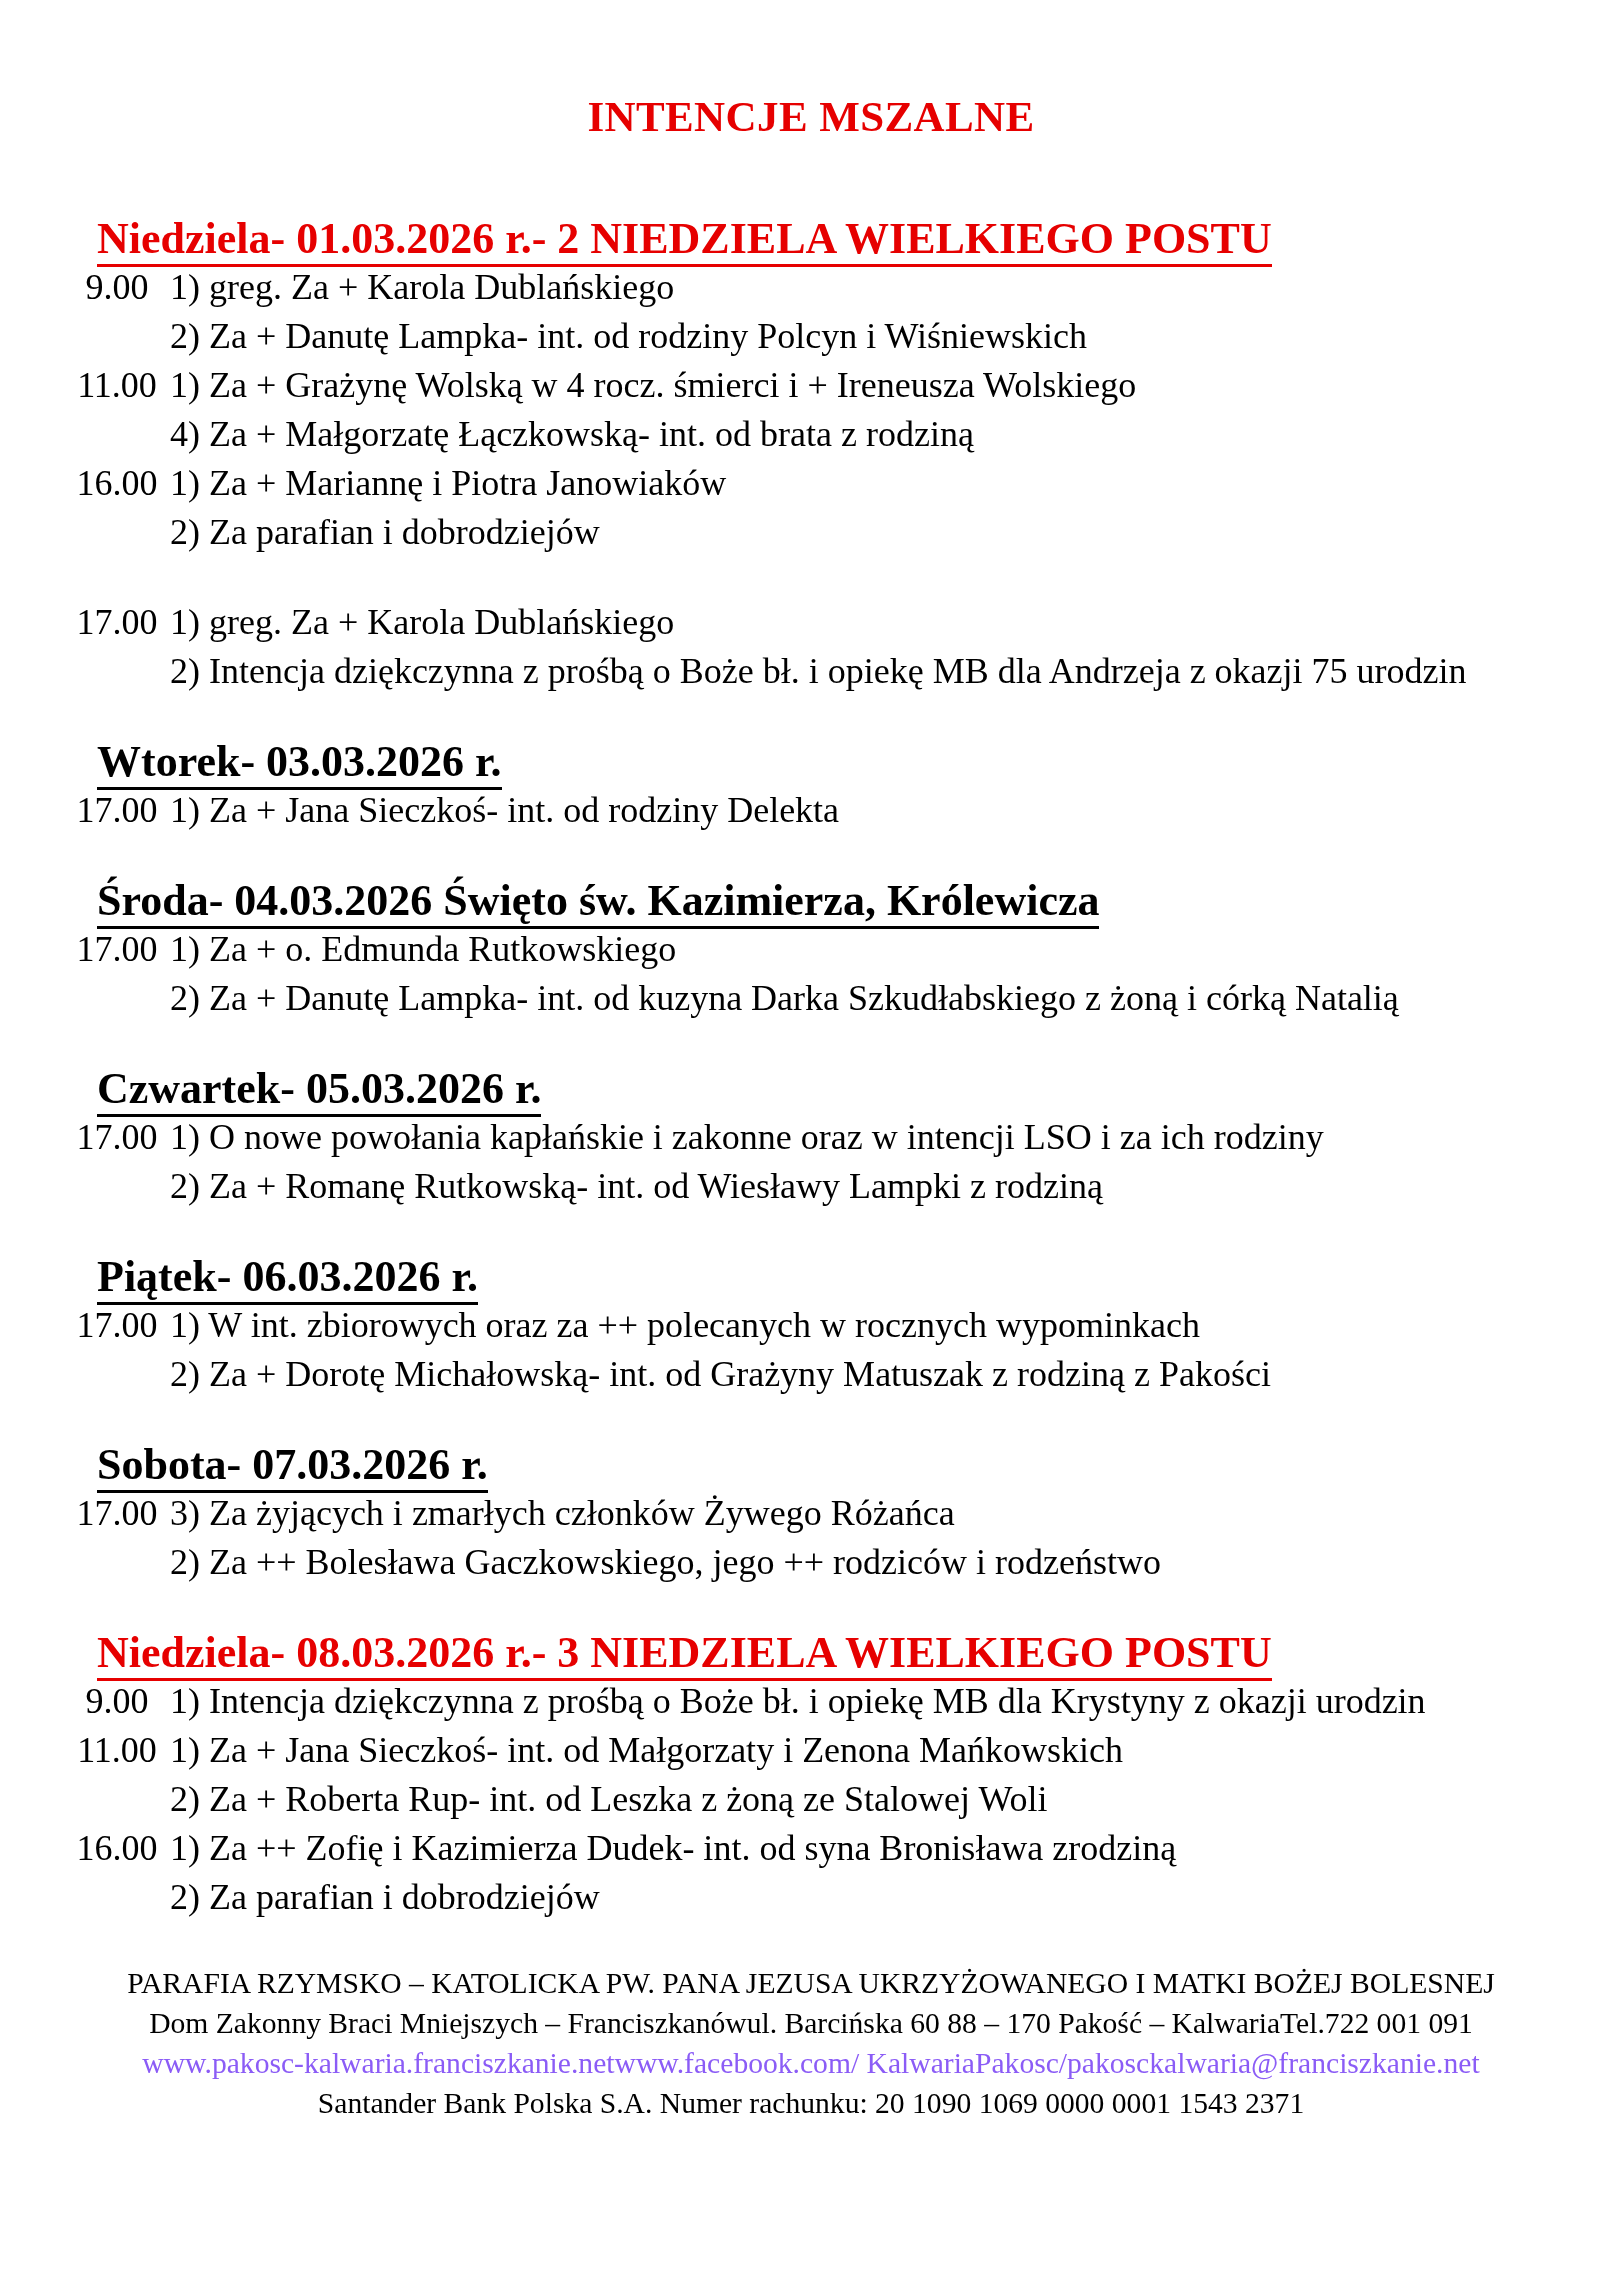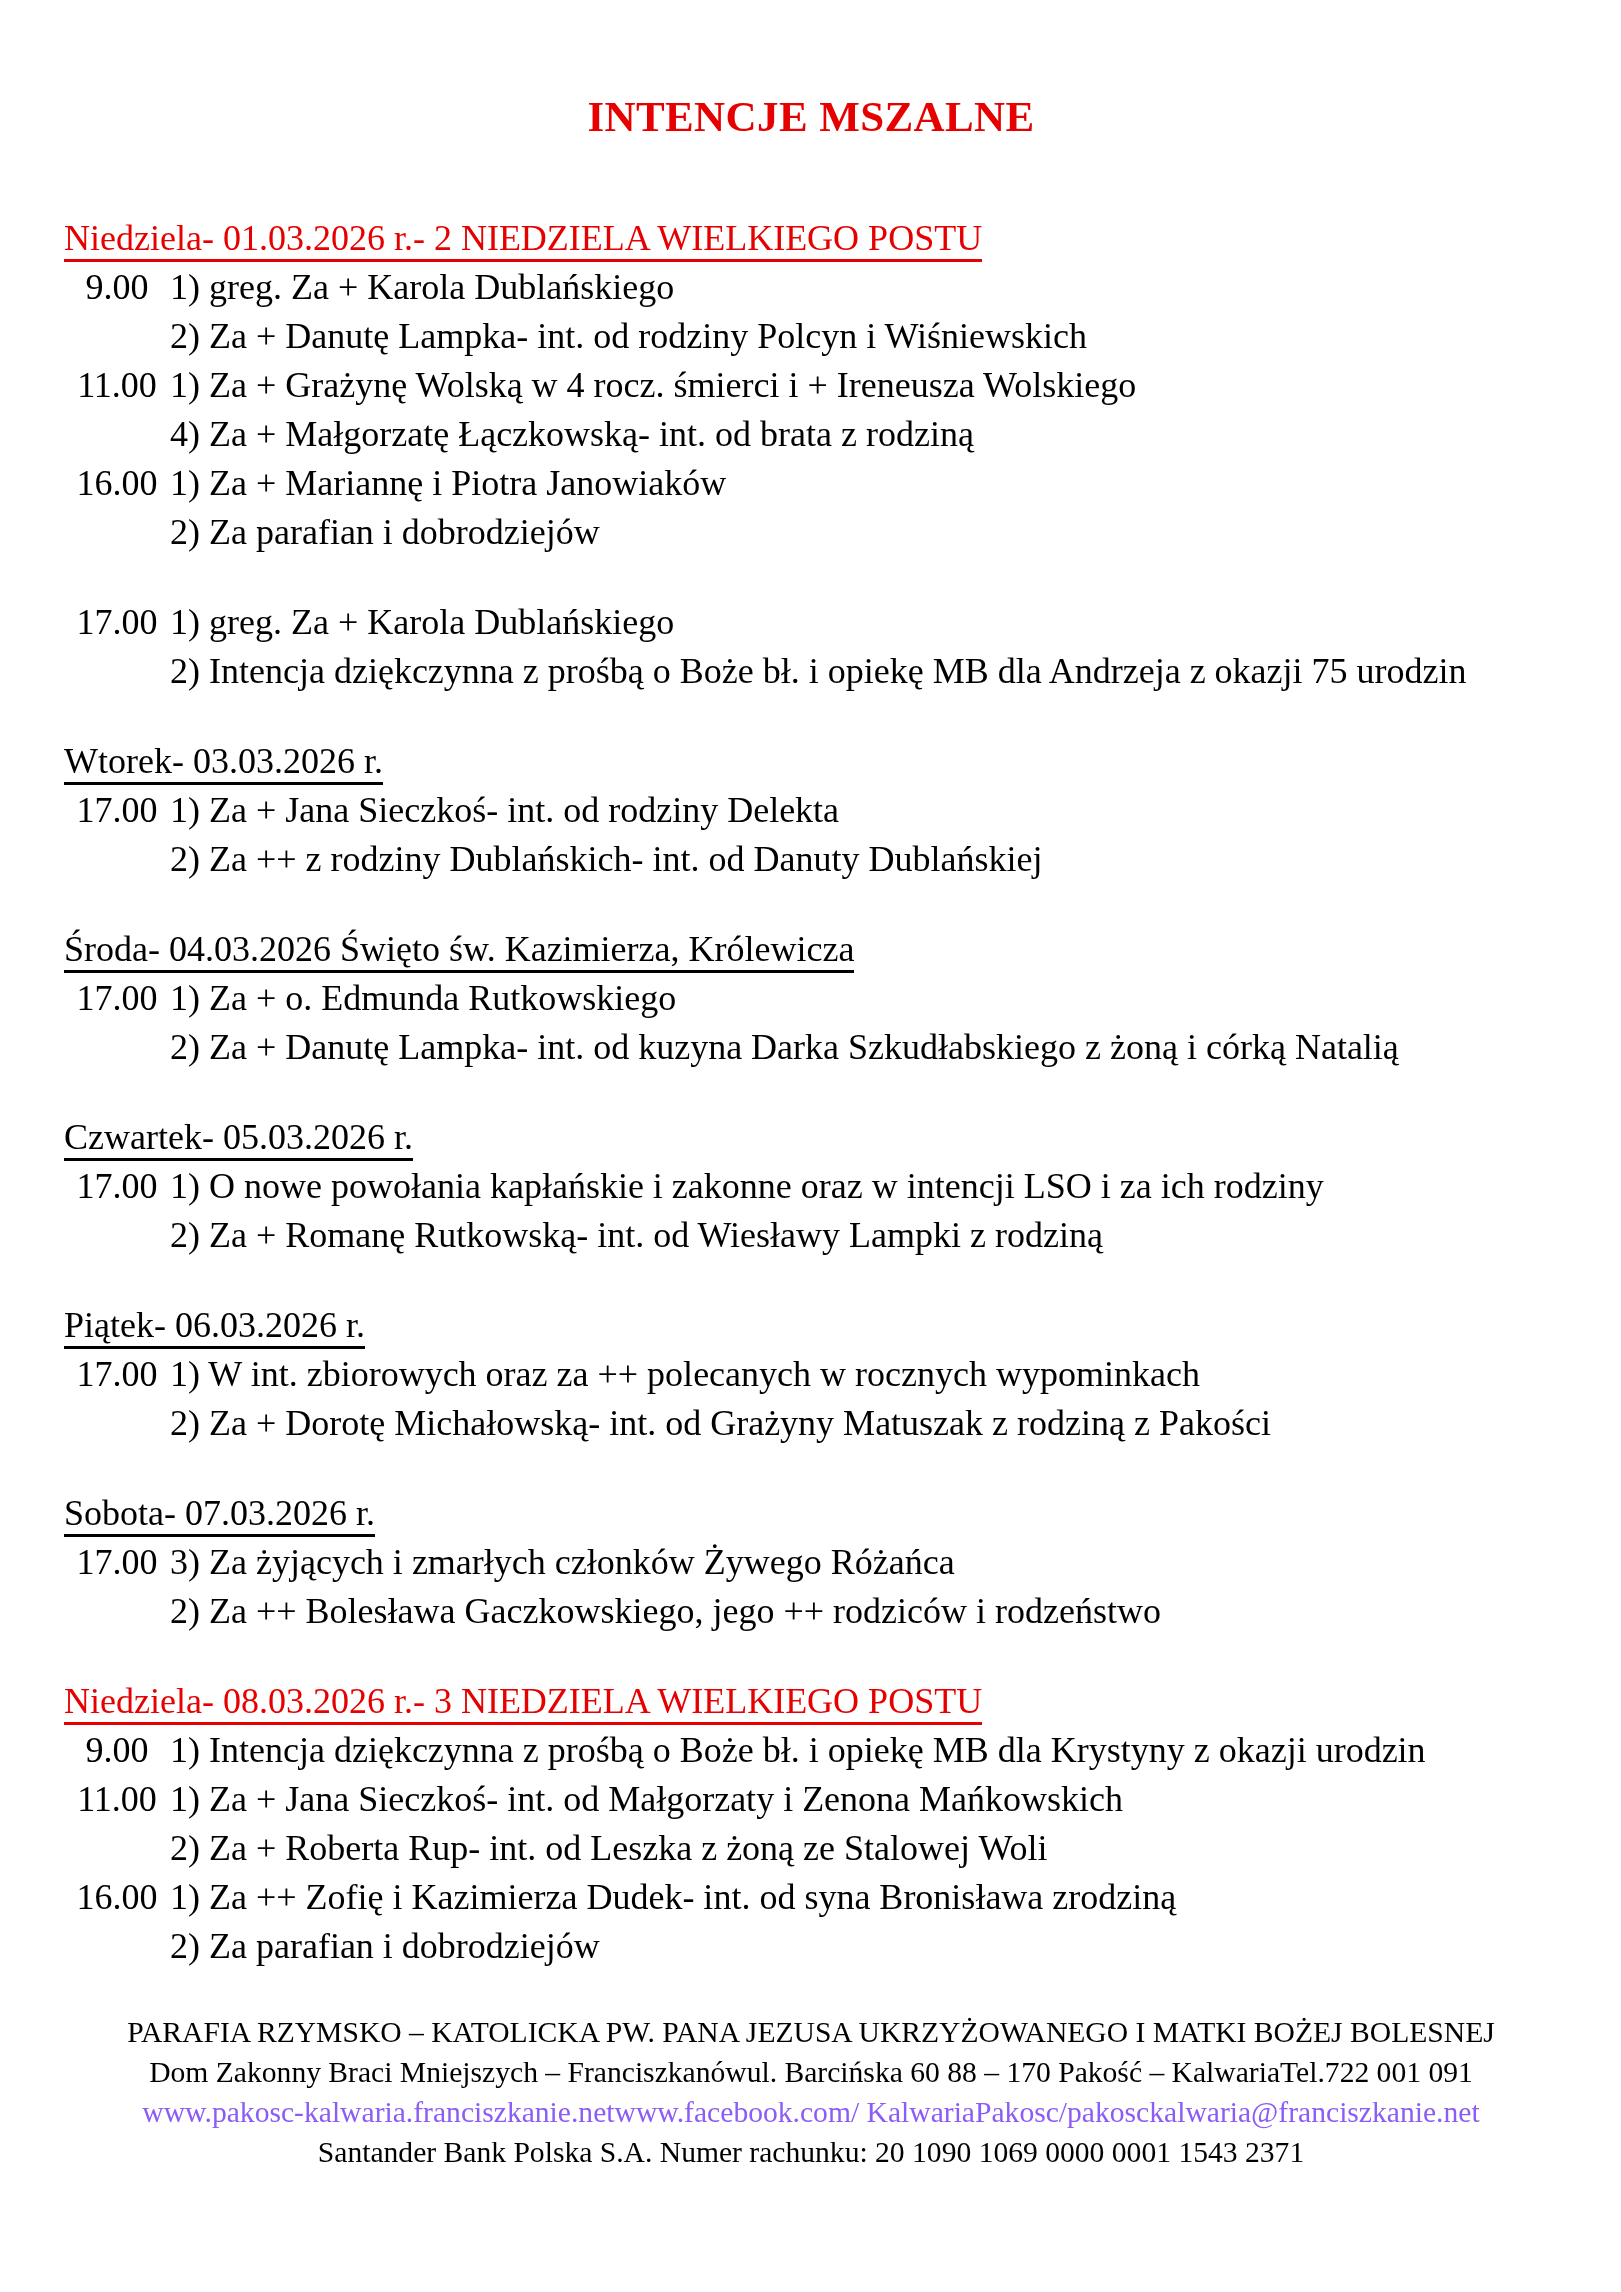--- a/index.html
+++ b/index.html
@@ -26,24 +26,25 @@
     line-height: 54px;
     font-weight: bold;
     color: #e60000;
     margin: 0 0 70px 0;
     letter-spacing: 0.4px;
   }
   .section {
     margin: 0 0 41px 0;
   }
   .sec-head {
-    font-size: 36px;
+    font-size: 44px;
     line-height: 49px;
-    font-weight: normal;
+    font-weight: bold;
     white-space: nowrap;
+    margin-left: 33px;
   }
   .sec-head .u {
     border-bottom: 3.6px solid #000000;
     padding-bottom: 0.9px;
   }
   .sec-head.red {
     color: #e60000;
   }
   .sec-head.red .u {
     border-bottom-color: #e60000;
@@ -116,24 +117,20 @@
       <span class="txt">2) Intencja dziękczynna z prośbą o Boże bł. i opiekę MB dla Andrzeja z okazji 75 urodzin</span>
     </div>
   </div>
 
   <div class="section">
     <div class="sec-head"><span class="u">Wtorek- 03.03.2026 r.</span></div>
     <div class="row">
       <span class="time">17.00</span>
       <span class="txt">1) Za + Jana Sieczkoś- int. od rodziny Delekta</span>
     </div>
-    <div class="row">
-      <span class="time"></span>
-      <span class="txt">2) Za ++ z rodziny Dublańskich- int. od Danuty Dublańskiej</span>
-    </div>
   </div>
 
   <div class="section">
     <div class="sec-head"><span class="u">Środa- 04.03.2026 Święto św. Kazimierza, Królewicza</span></div>
     <div class="row">
       <span class="time">17.00</span>
       <span class="txt">1) Za + o. Edmunda Rutkowskiego</span>
     </div>
     <div class="row">
       <span class="time"></span>

